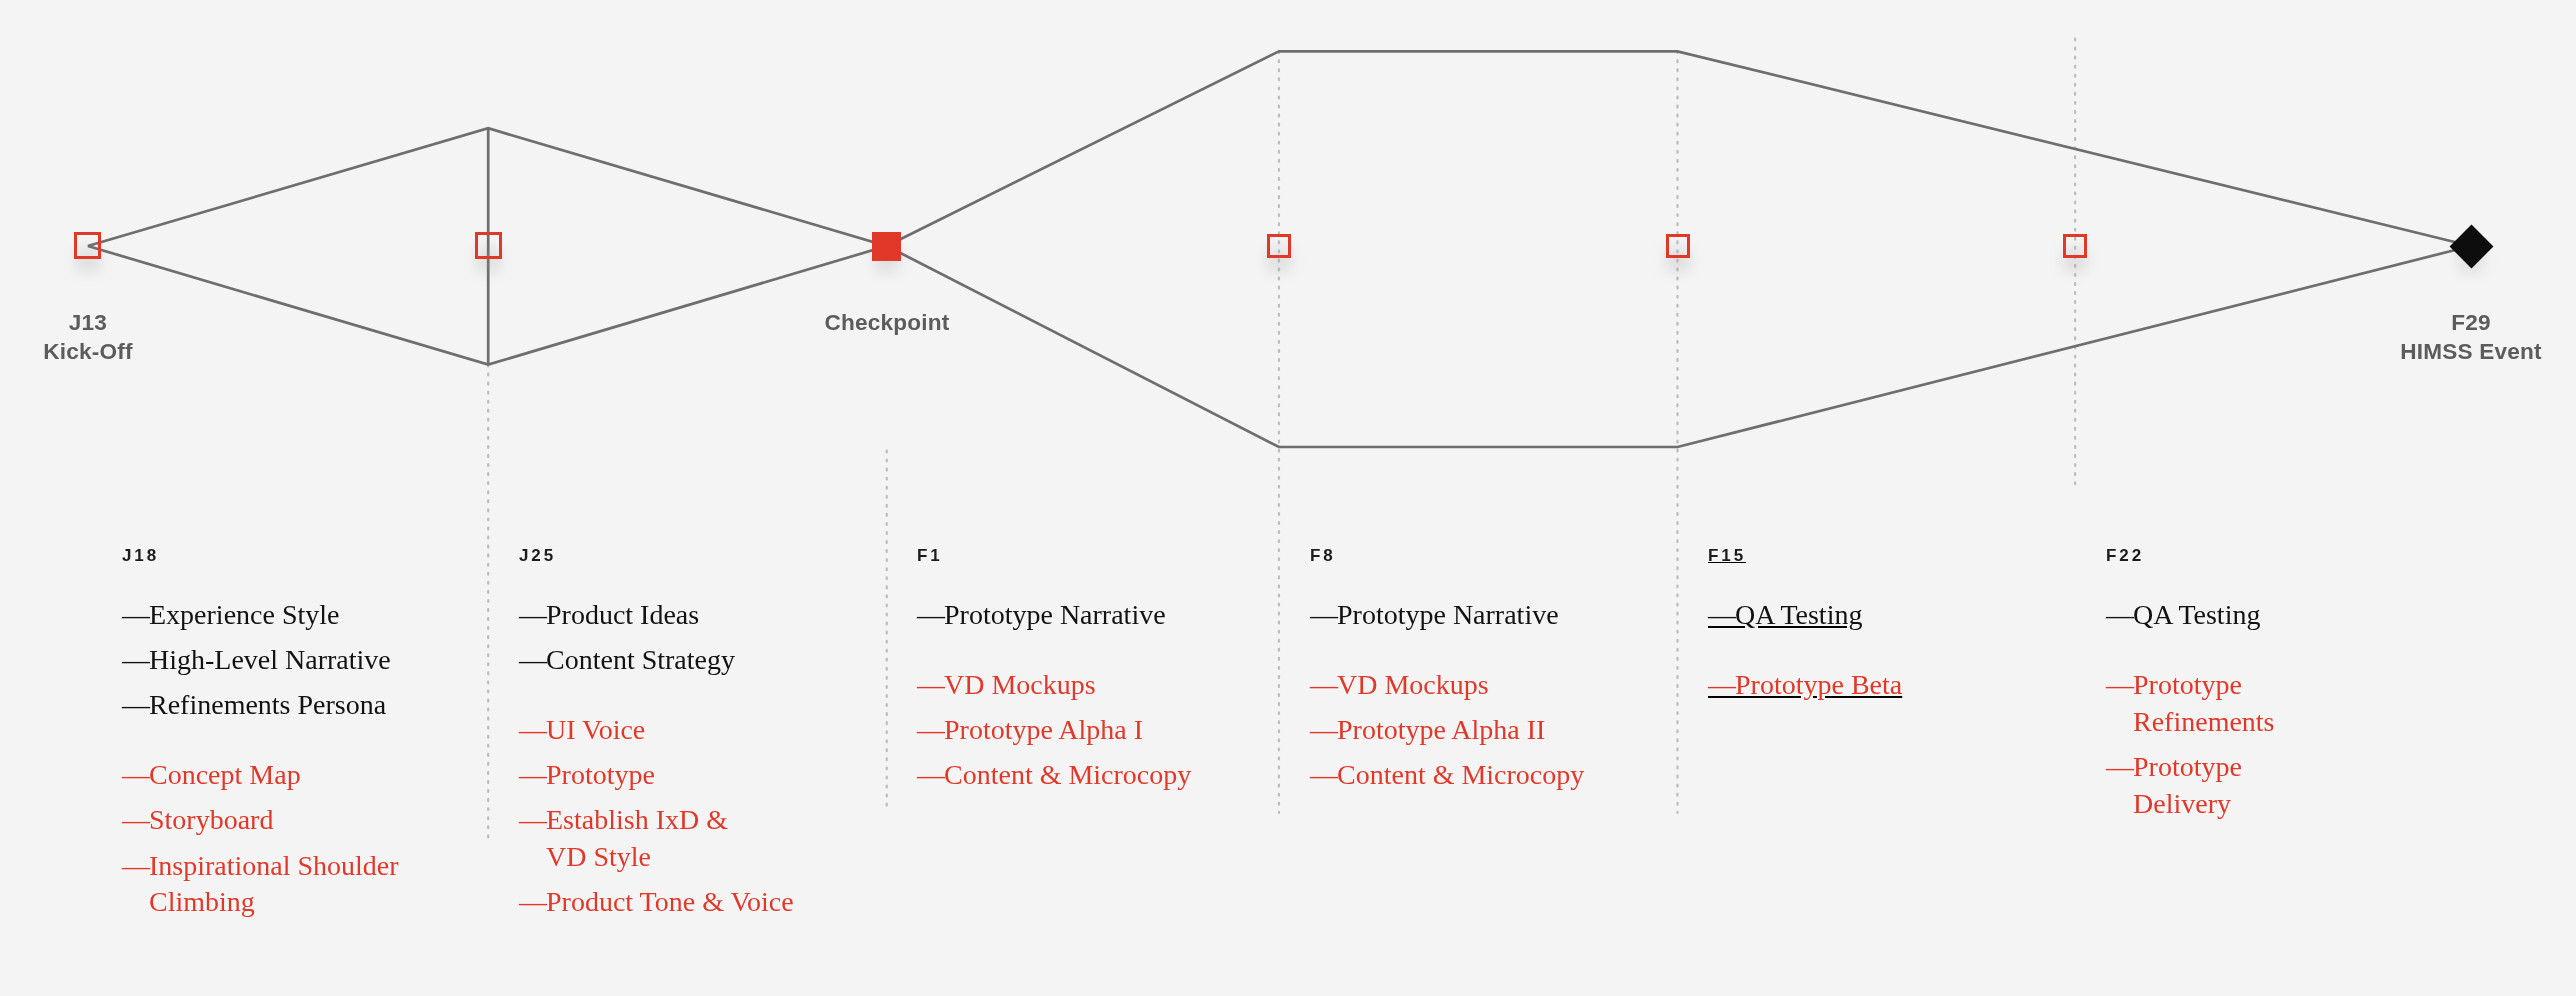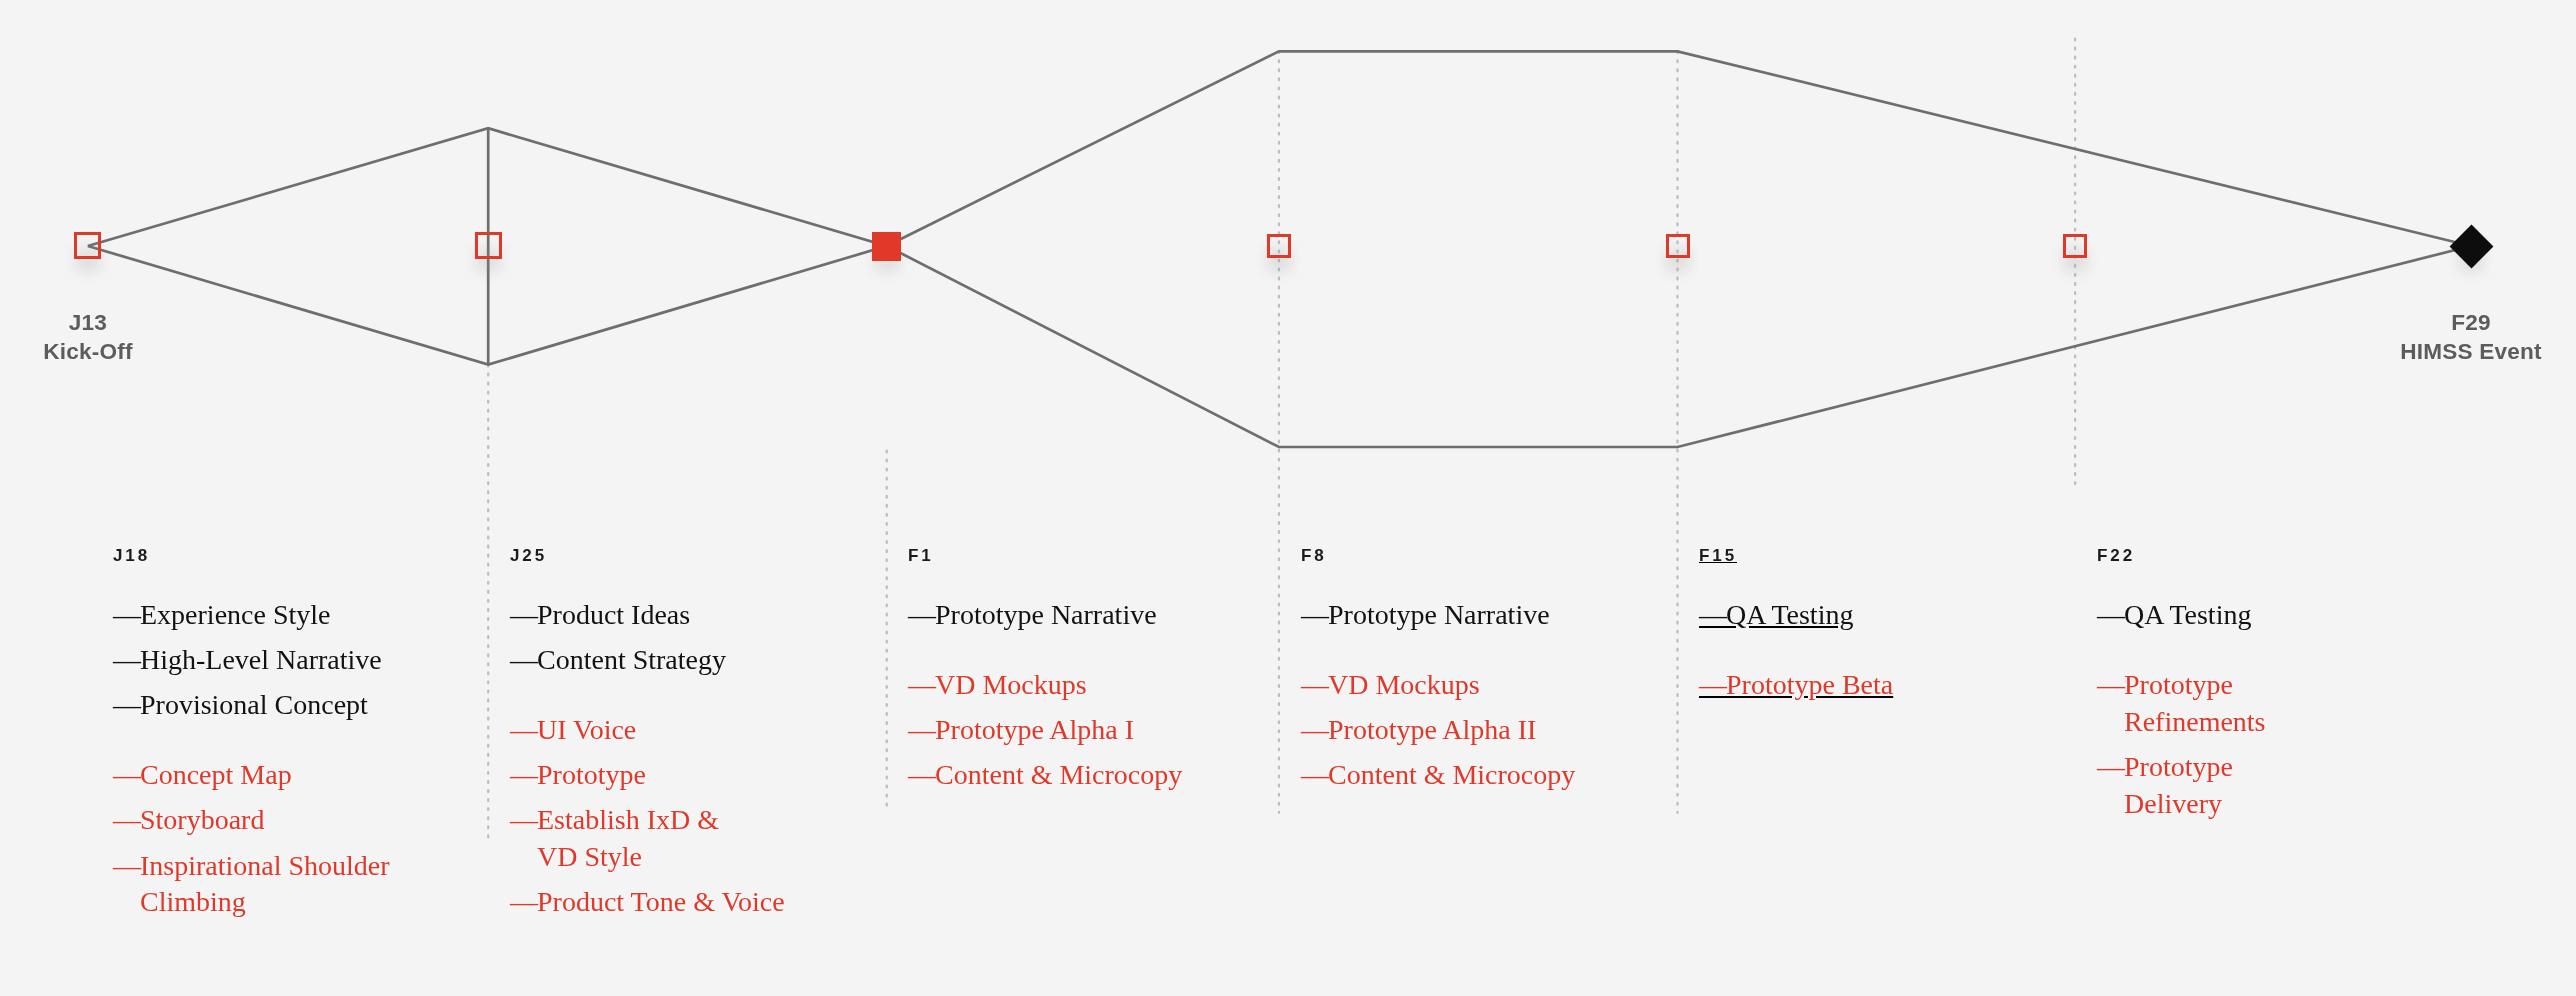--- a/index.html
+++ b/index.html
@@ -47,21 +47,21 @@
     text-align:center;
     font-size:22.6px;
     font-weight:bold;
     line-height:1.28;
     color:#5c5c5c;
     letter-spacing:0.2px;
     white-space:nowrap;
   }
 
   
-  .column{position:absolute;top:530px;}
+  .column{position:absolute;top:530px;margin-left:9px;}
   .col-date{
     font-size:17px;
     font-weight:bold;
     letter-spacing:2.9px;
     color:#1b1b1b;
     margin:0 0 31px 0;
   }
   .task-list{list-style:none;margin:0;padding:0;}
   .task-list li{
     font-family:"Liberation Serif",serif;
@@ -117,41 +117,42 @@
       <div class="marker sq-open small" style="border-color: rgb(224, 57, 42); left: 2063px; top: 218px;"></div>
       <div class="marker-shadow" style="left: 2459px; top: 232px;"></div>
       <div class="marker diamond" style="background: rgb(13, 13, 13); left: 2456px; top: 215px;"></div>
     </div>
   <div id="endpoint-labels">
       <div class="endpoint-label" style="left: -93px; top: 293px; width: 362px; color: rgb(92, 92, 92);">
         <div>J13</div>
         <div>Kick-Off</div>
       </div>
       <div class="endpoint-label" style="left: 706px; top: 293px; width: 362px; color: rgb(92, 92, 92);">
+        <div>Checkpoint</div>
       </div>
       <div class="endpoint-label" style="left: 2290px; top: 293px; width: 362px; color: rgb(92, 92, 92);">
         <div>F29</div>
         <div>HIMSS Event</div>
       </div>
     </div>
   <div id="columns-layer">
       <div class="column" style="left: 113px;">
         <div class="col-date">J18</div>
         <ul class="task-list group-primary">
           <li style="color: rgb(18, 18, 18);">
             <span class="dash">—</span>
             <span class="txt">Experience Style</span>
           </li>
           <li style="color: rgb(18, 18, 18);">
             <span class="dash">—</span>
             <span class="txt">High-Level Narrative</span>
           </li>
           <li style="color: rgb(18, 18, 18);">
             <span class="dash">—</span>
-            <span class="txt">Provisional Concept</span>
+            <span class="txt">Refinements Persona</span>
           </li>
         </ul>
         <ul class="task-list group-secondary">
           <li style="color: rgb(224, 57, 42);">
             <span class="dash">—</span>
             <span class="txt">Concept Map</span>
           </li>
           <li style="color: rgb(224, 57, 42);">
             <span class="dash">—</span>
             <span class="txt">Storyboard</span>

